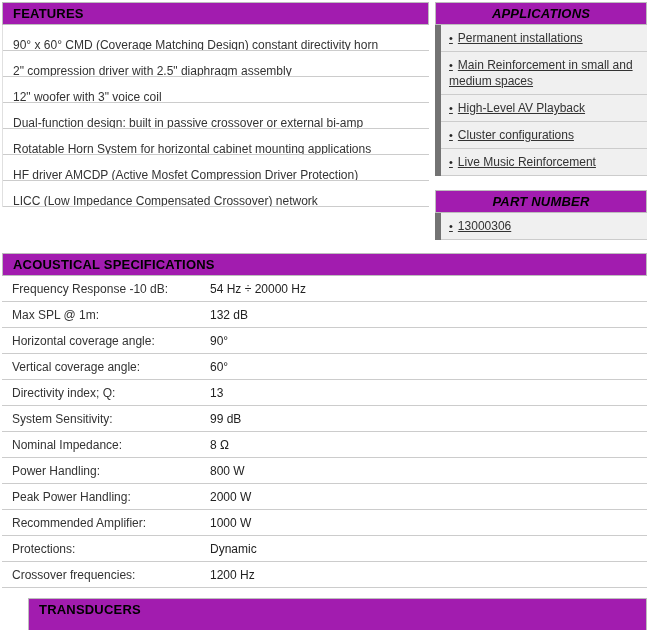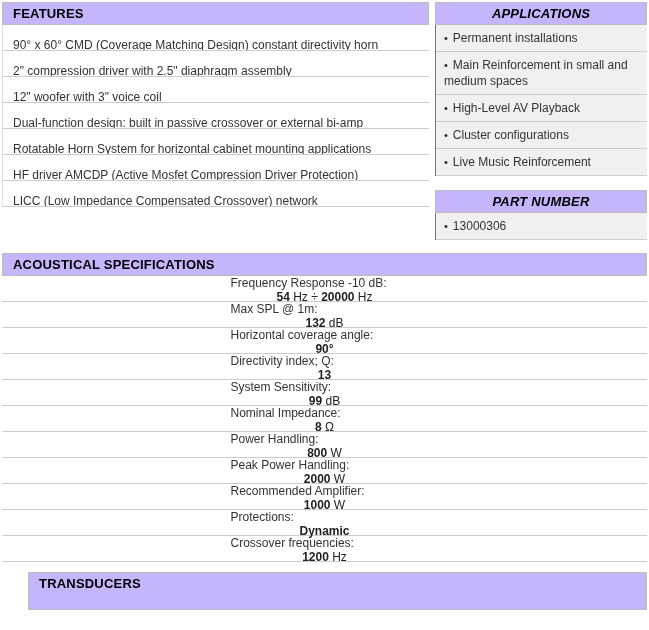--- a/index.html
+++ b/index.html
@@ -5,21 +5,21 @@
   * { margin:0; padding:0; box-sizing:border-box; }
   html,body { background:#fff; }
   body {
     width:649px; height:630px; overflow:hidden;
     font-family:"Liberation Sans", sans-serif;
     color:#333;
   }
   .page { width:649px; height:630px; padding:2px; overflow:hidden; }
 
   .section-header {
-    background:#c4b5fd;
+    background:#a21caf;
     border:1px solid #bdbdbd;
     font-size:13px; font-weight:bold; color:#000;
     height:23px; line-height:21px;
     padding:0 10px;
     letter-spacing:0.2px;
   }
   .section-header.center { text-align:center;font-style:italic; }
 
   .top { display:flex; }
   .col-left  { width:427px; margin-right:6px; }
@@ -29,42 +29,42 @@
   .feature-row {
     height:26px; line-height:25px;
     border-bottom:1px solid #ccc;
     padding:8px 10px;
     font-size:12px; color:#333;
     white-space:nowrap; overflow:hidden;
   }
   .features-rows { border-left:1px solid #e0e0e0; }
 
   
-  .bullet-rows { border-left:1px solid #737373; }
+  .bullet-rows { border-left:6px solid #737373;text-decoration:underline; }
   .bullet-row {
     padding:5px 8px;
     border-bottom:1px solid #ccc;
     font-size:12px; line-height:16px;
     color:#333; background:#f0f0f0;
   }
   .bullet { margin-right:5px; font-size:11px; color:#222; }
 
   .part-number-section { margin-top:14px; }
 
   
   .acoustical-section { margin-top:13px; }
   .spec-row {
     display:flex; align-items:center;
     height:26px;
     border-bottom:1px solid #ccc;
-    font-size:12px; color:#333;flex-direction:column;
+    font-size:12px; color:#333;
   }
   .spec-label { width:208px; padding-left:10px; flex:none; }
   .spec-value { color:#222; }
-  .spec-value .b { font-weight:bold;text-align:right; }
+  .spec-value .b { font-weight:normal;text-align:right; }
 
   
   .transducers-section { margin-top:10px; }
   .transducers-section .section-header { height:38px;margin-left:26px; }
 </style>
 </head>
 <body>
 
 <div class="page">
 
@@ -114,20 +114,24 @@
   </div>
         <div class="spec-row">
     <span class="spec-label">Max SPL @ 1m:</span>
     <span class="spec-value"><span class="b">132</span><span> dB</span></span>
   </div>
         <div class="spec-row">
     <span class="spec-label">Horizontal coverage angle:</span>
     <span class="spec-value"><span class="b">90°</span></span>
   </div>
         <div class="spec-row">
+    <span class="spec-label">Vertical coverage angle:</span>
+    <span class="spec-value"><span class="b">60°</span></span>
+  </div>
+        <div class="spec-row">
     <span class="spec-label">Directivity index; Q:</span>
     <span class="spec-value"><span class="b">13</span></span>
   </div>
         <div class="spec-row">
     <span class="spec-label">System Sensitivity:</span>
     <span class="spec-value"><span class="b">99</span><span> dB</span></span>
   </div>
         <div class="spec-row">
     <span class="spec-label">Nominal Impedance:</span>
     <span class="spec-value"><span class="b">8</span><span> Ω</span></span>

